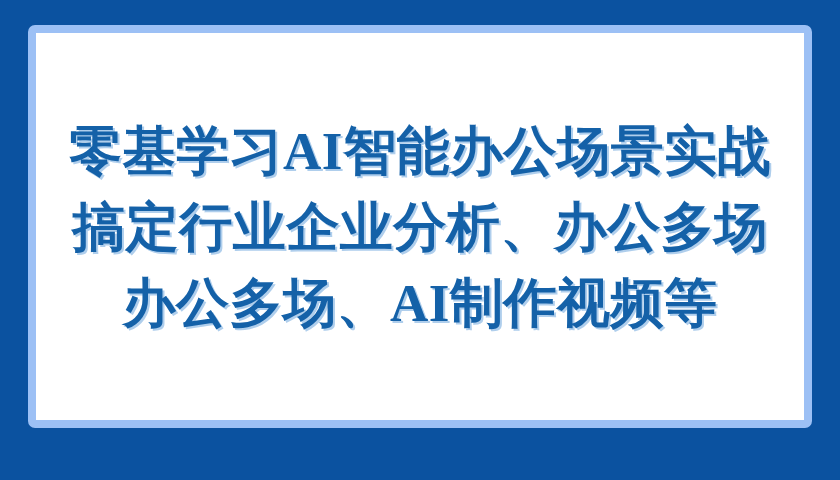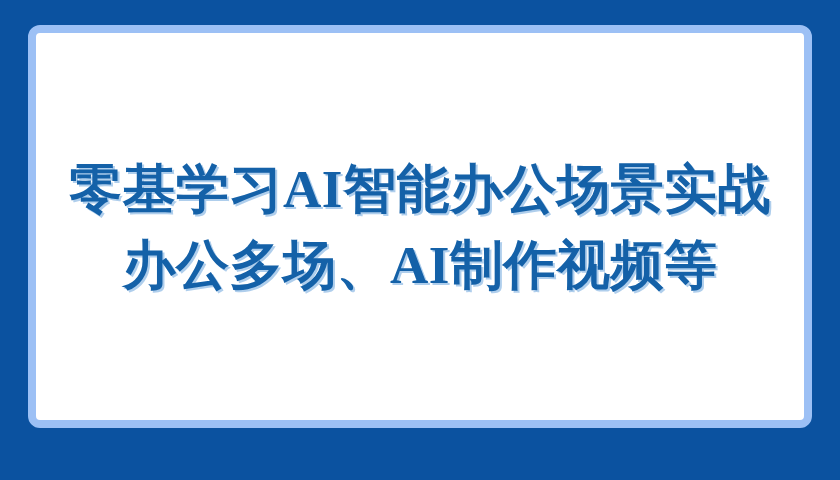--- a/index.html
+++ b/index.html
@@ -23,21 +23,21 @@
   }
 
   #card-frame {
     position: absolute;
     left: 28px;
     top: 25px;
     width: 784px;
     height: 403px;
     box-sizing: border-box;
     border: 8px solid #9cc0f5;
-    border-radius: 12px;
+    border-radius: 7px;
     background: #ffffff;
   }
 
   #card-inner {
     position: absolute;
     left: 0;
     top: 0;
     right: 0;
     bottom: 0;
     display: flex;
@@ -65,19 +65,20 @@
 </head>
 <body>
 
 <div id="poster">
 
   <div id="card-frame">
     <div id="card-inner">
 
       <span class="headline-line">零基学习AI智能办公场景实战</span>
 
+      <span class="headline-line">搞定行业企业分析、办公多场</span>
 
       <span class="headline-line">办公多场、AI制作视频等</span>
 
     </div>
   </div>
 
 </div>
 
 </body></html>

